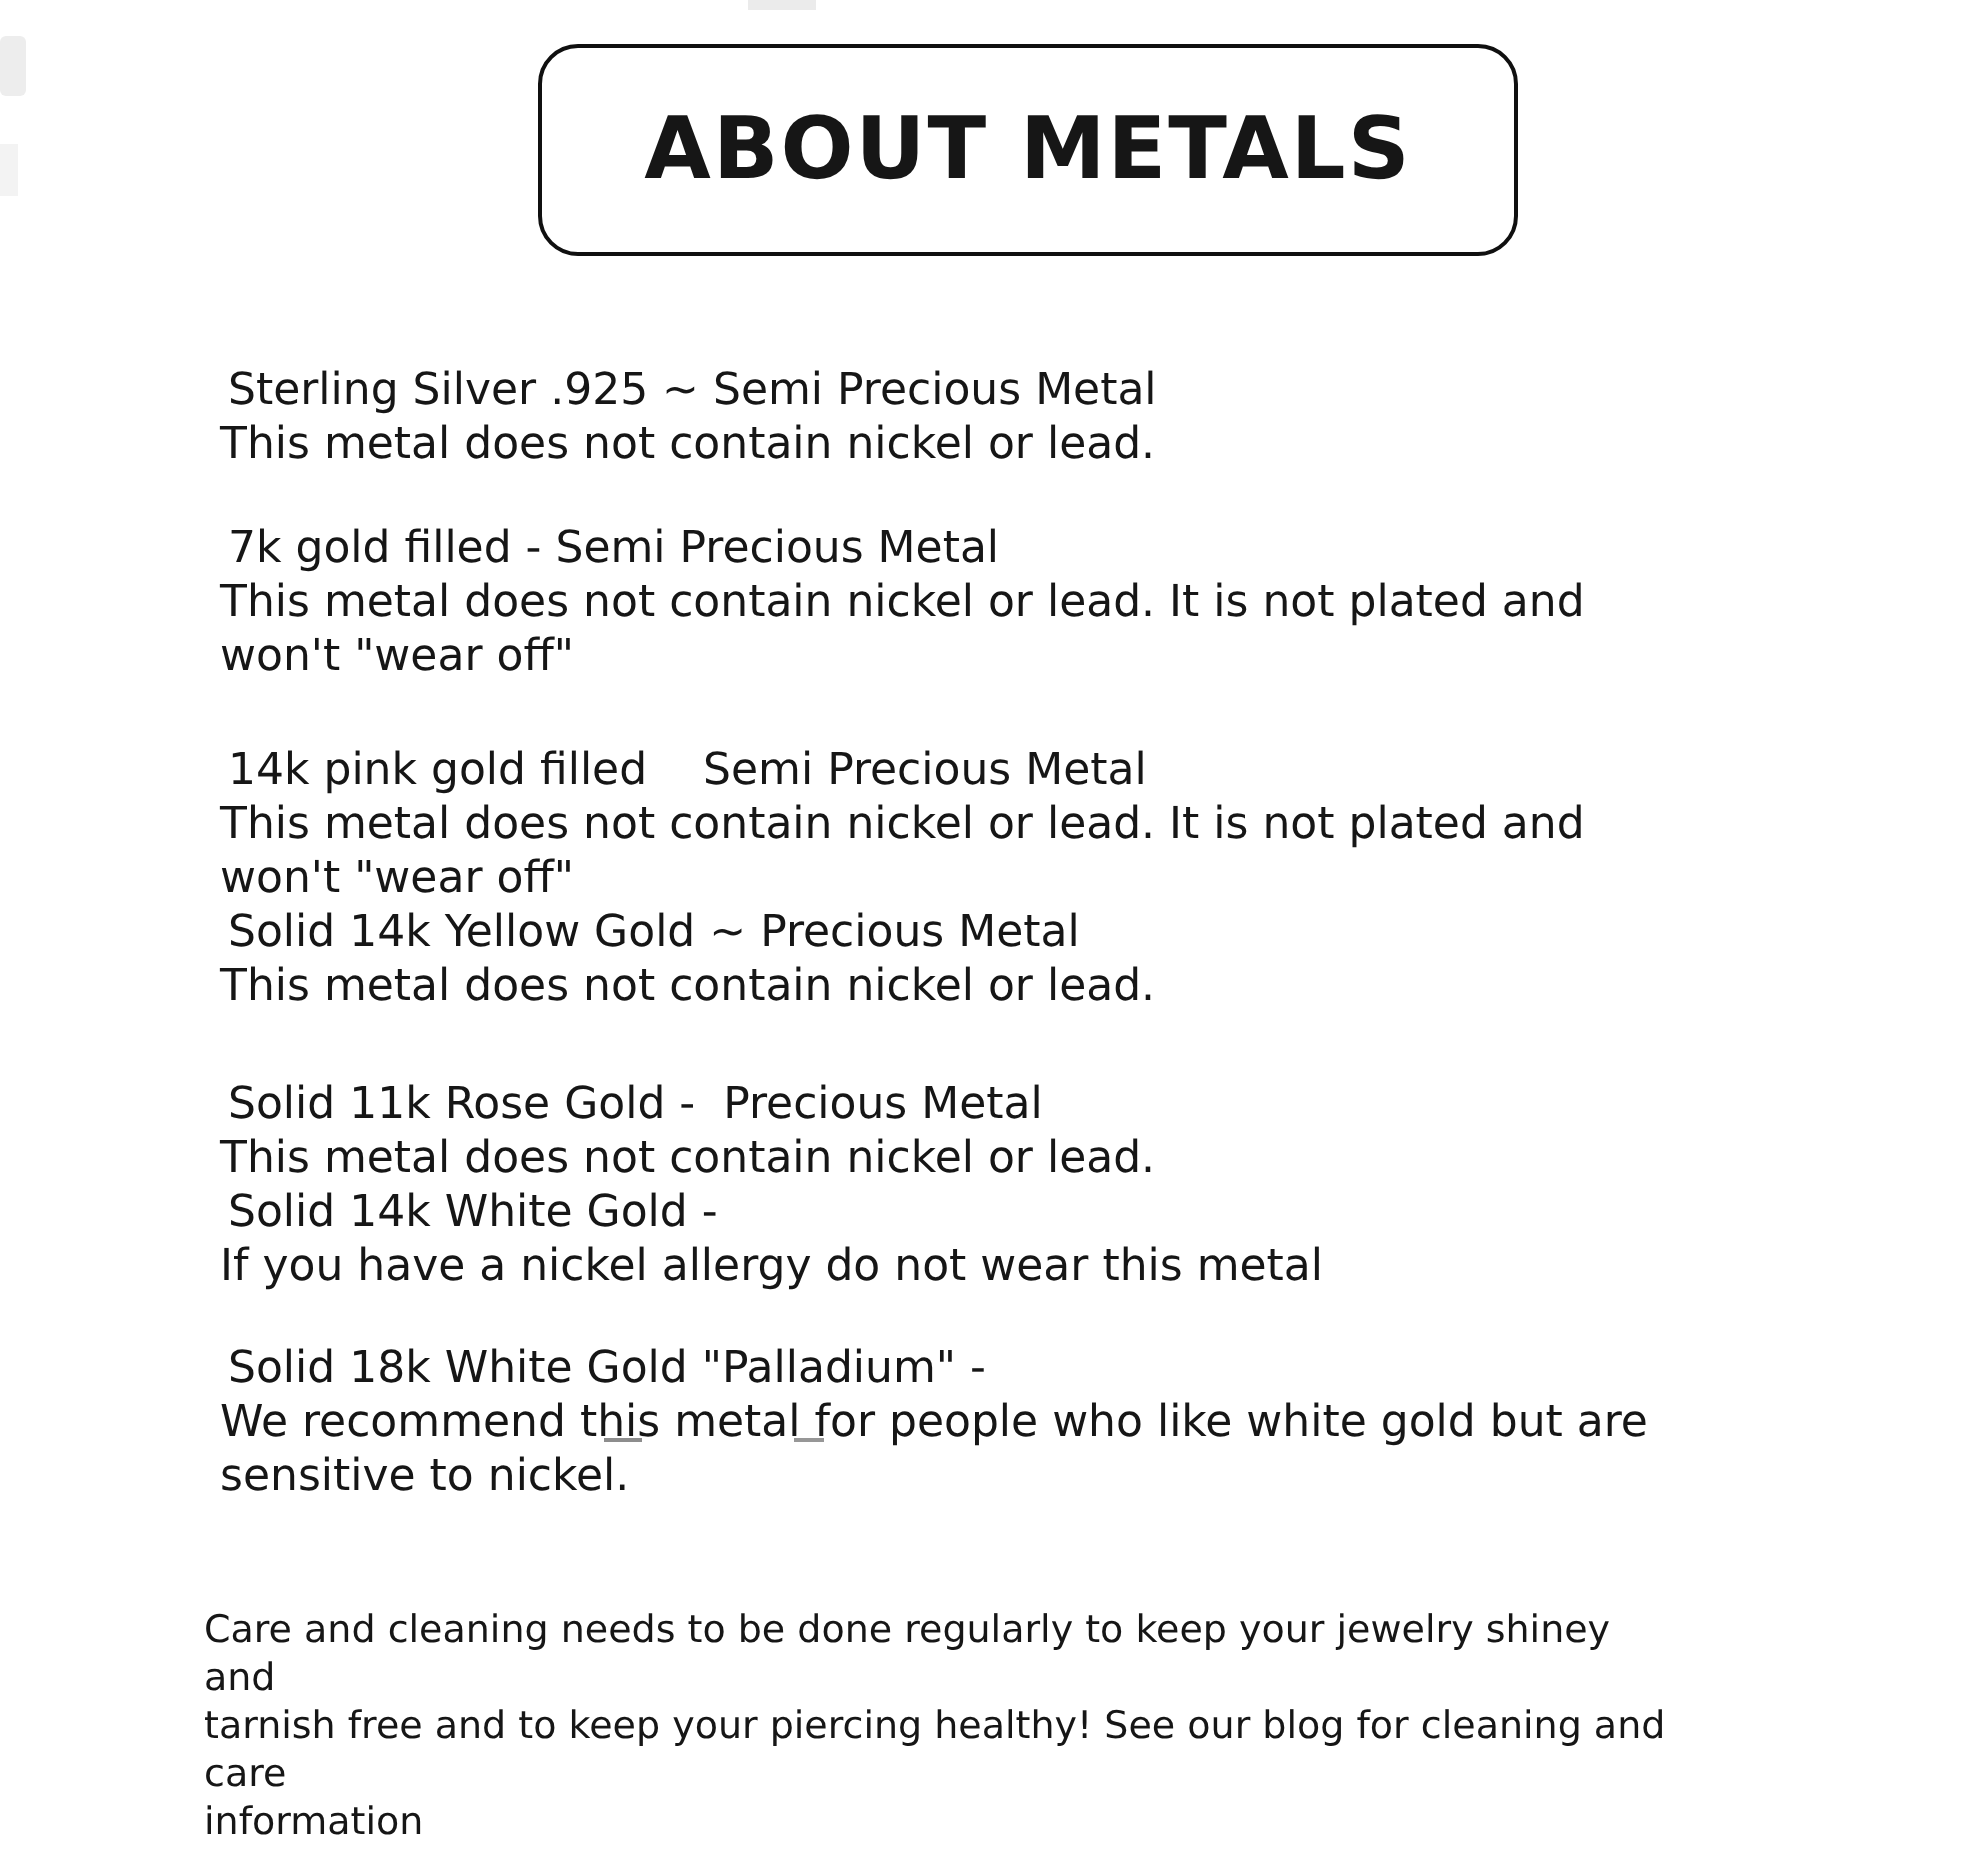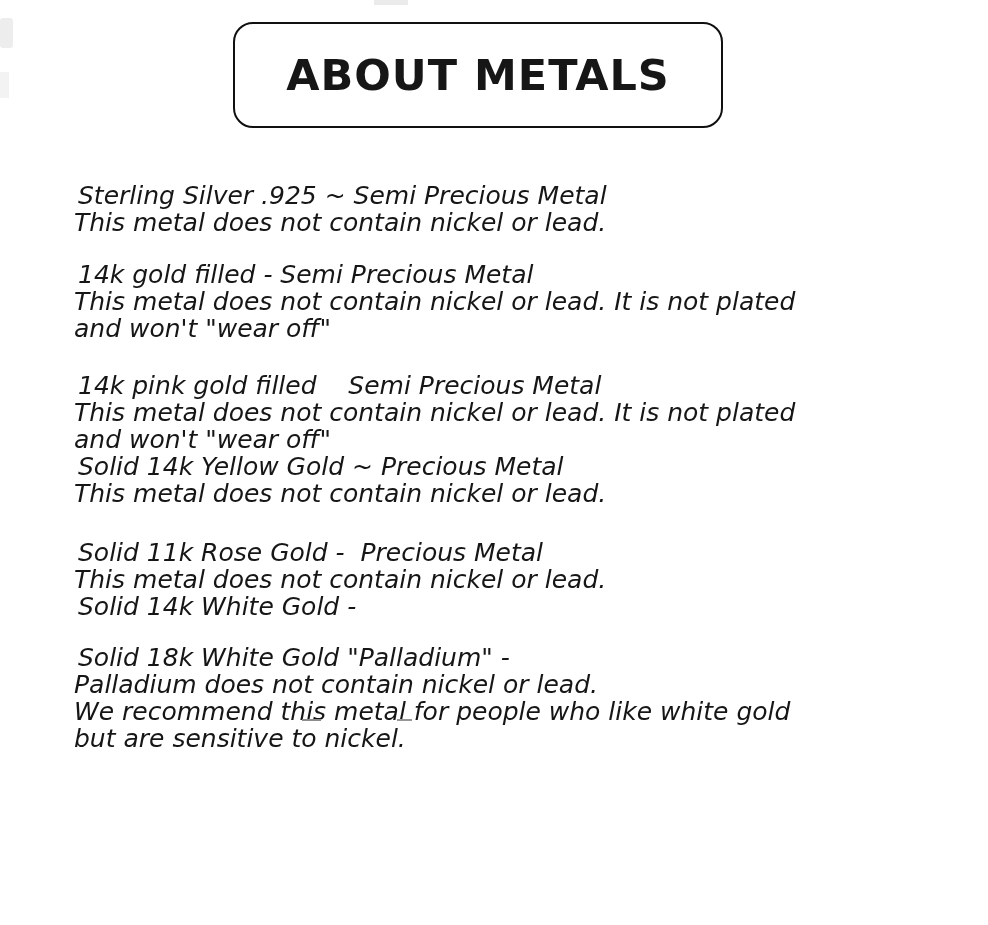--- a/index.html
+++ b/index.html
@@ -12,20 +12,21 @@
     height: 925px;
     font-family: "DejaVu Sans", "Liberation Sans", sans-serif;
     color: #161616;
   }
   .page {
     position: relative;
     width: 827px;
     height: 925px;
     overflow: hidden;
     background: #ffffff;
+    padding-left: 36px;
   }
 
   
   .title-box {
     box-sizing: border-box;
     width: 490px;
     height: 106px;
     margin: 22px 0 0 233px;
     border: 2px solid #101010;
     border-radius: 20px;
@@ -39,23 +40,22 @@
     font-size: 43px;
     font-weight: bold;
     letter-spacing: 1px;
     white-space: pre-wrap;
   }
 
   
   .content {
     padding-left: 74px;
     padding-right: 20px;
-    font-size: 25px;
+    font-size: 22px;
     line-height: 27px;
-    font-style: italic;
   }
   .sec p {
     margin: 0;
     white-space: pre-wrap;
   }
   .sec .h { margin-left: 4px; }
   .s1 { margin-top: 54px; }
   .s2 { margin-top: 25px; }
   .s3 { margin-top: 30px; }
   .s4 { }
@@ -98,45 +98,50 @@
   </div>
 
   <div class="content">
 
     <section class="sec s1">
       <p class="h">Sterling Silver .925 ~ Semi Precious Metal</p>
       <p class="b">This metal does not contain nickel or lead.</p>
     </section>
 
     <section class="sec s2">
-      <p class="h">14k gold filled - Semi Precious Metal</p>
+      <p class="h">7k gold filled - Semi Precious Metal</p>
       <p class="b">This metal does not contain nickel or lead. It is not plated and won't "wear off"</p>
     </section>
 
     <section class="sec s3">
       <p class="h">14k pink gold filled    Semi Precious Metal</p>
       <p class="b">This metal does not contain nickel or lead. It is not plated and won't "wear off"</p>
     </section>
 
     <section class="sec s4">
       <p class="h">Solid 14k Yellow Gold ~ Precious Metal</p>
       <p class="b">This metal does not contain nickel or lead.</p>
     </section>
 
     <section class="sec s5">
       <p class="h">Solid 11k Rose Gold -  Precious Metal</p>
       <p class="b">This metal does not contain nickel or lead.</p>
     </section>
 
     <section class="sec s6">
       <p class="h">Solid 14k White Gold -</p>
+      <p class="b">If you have a nickel allergy do not wear this metal</p>
     </section>
 
     <section class="sec s7">
       <p class="h">Solid 18k White Gold "Palladium" -</p>
-      <p class="b">Palladium does not contain nickel or lead.</p>
       <p class="b">We recommend this metal for people who like white gold but are sensitive to nickel.</p>
     </section>
 
   </div>
 
+  <div class="footer">
+    <p>Care and cleaning needs to be done regularly to keep your jewelry shiney and</p>
+    <p>tarnish free and to keep your piercing healthy! See our blog for cleaning and care</p>
+    <p>information</p>
+  </div>
 
 </div>
 
 </body></html>

